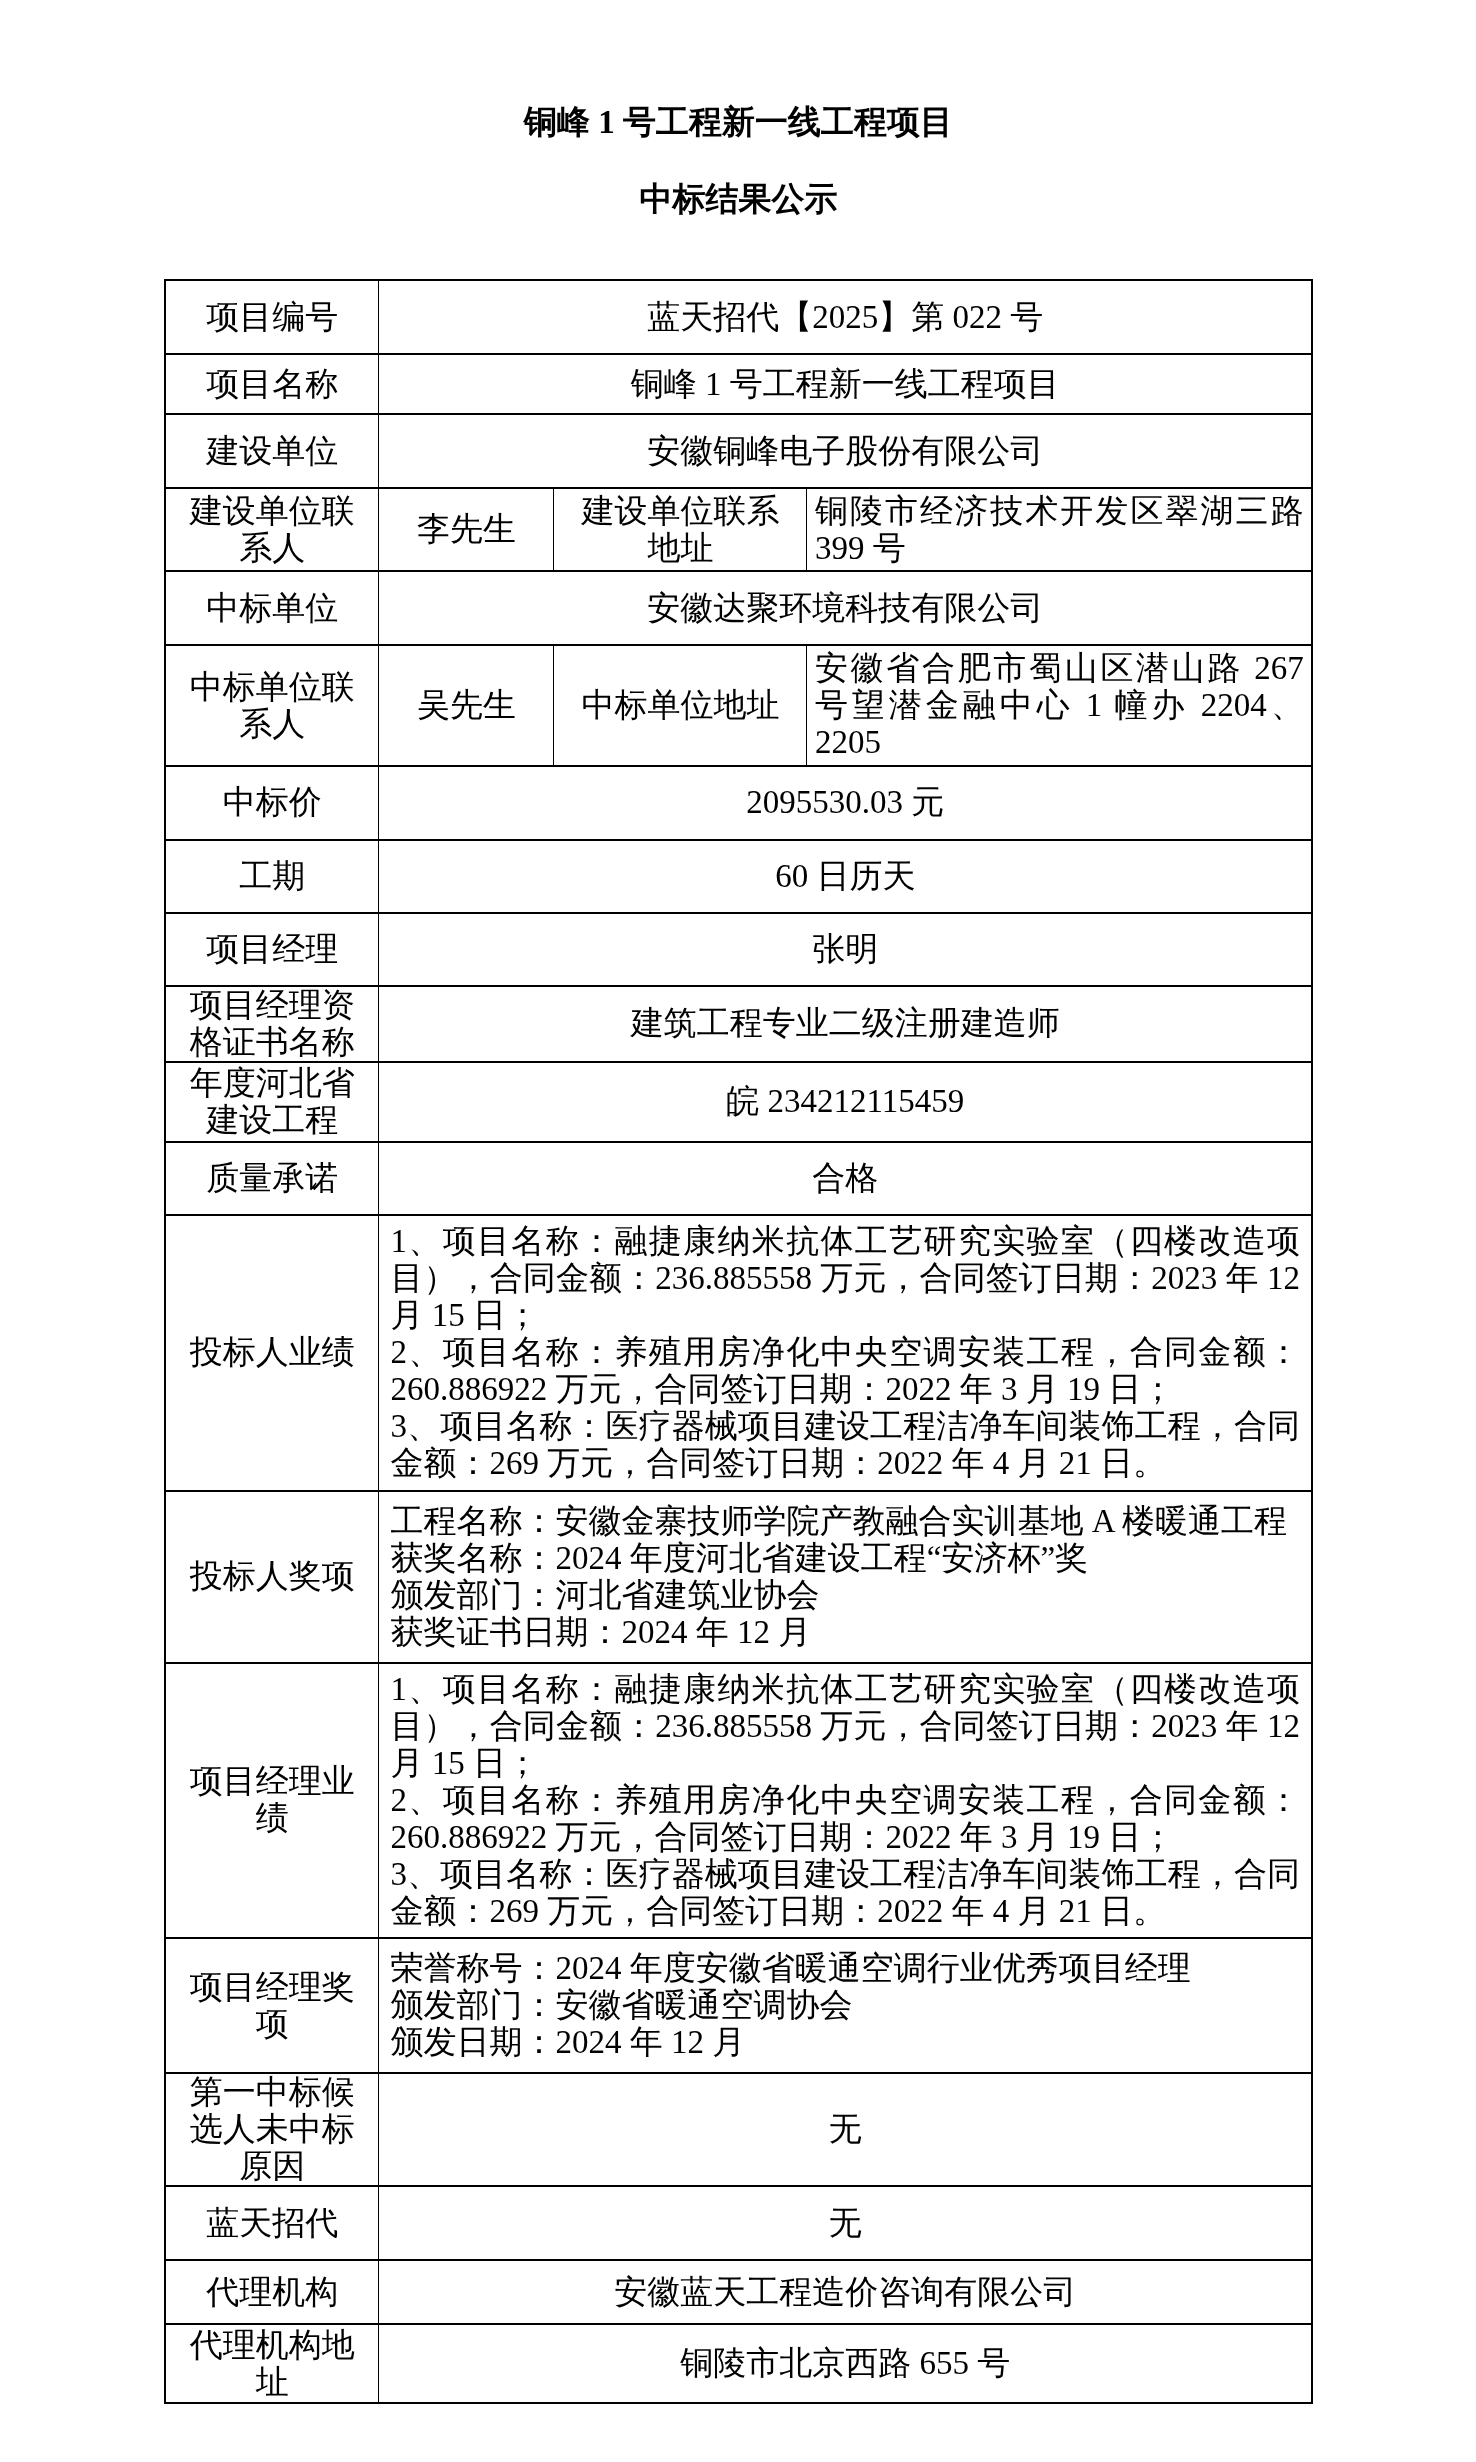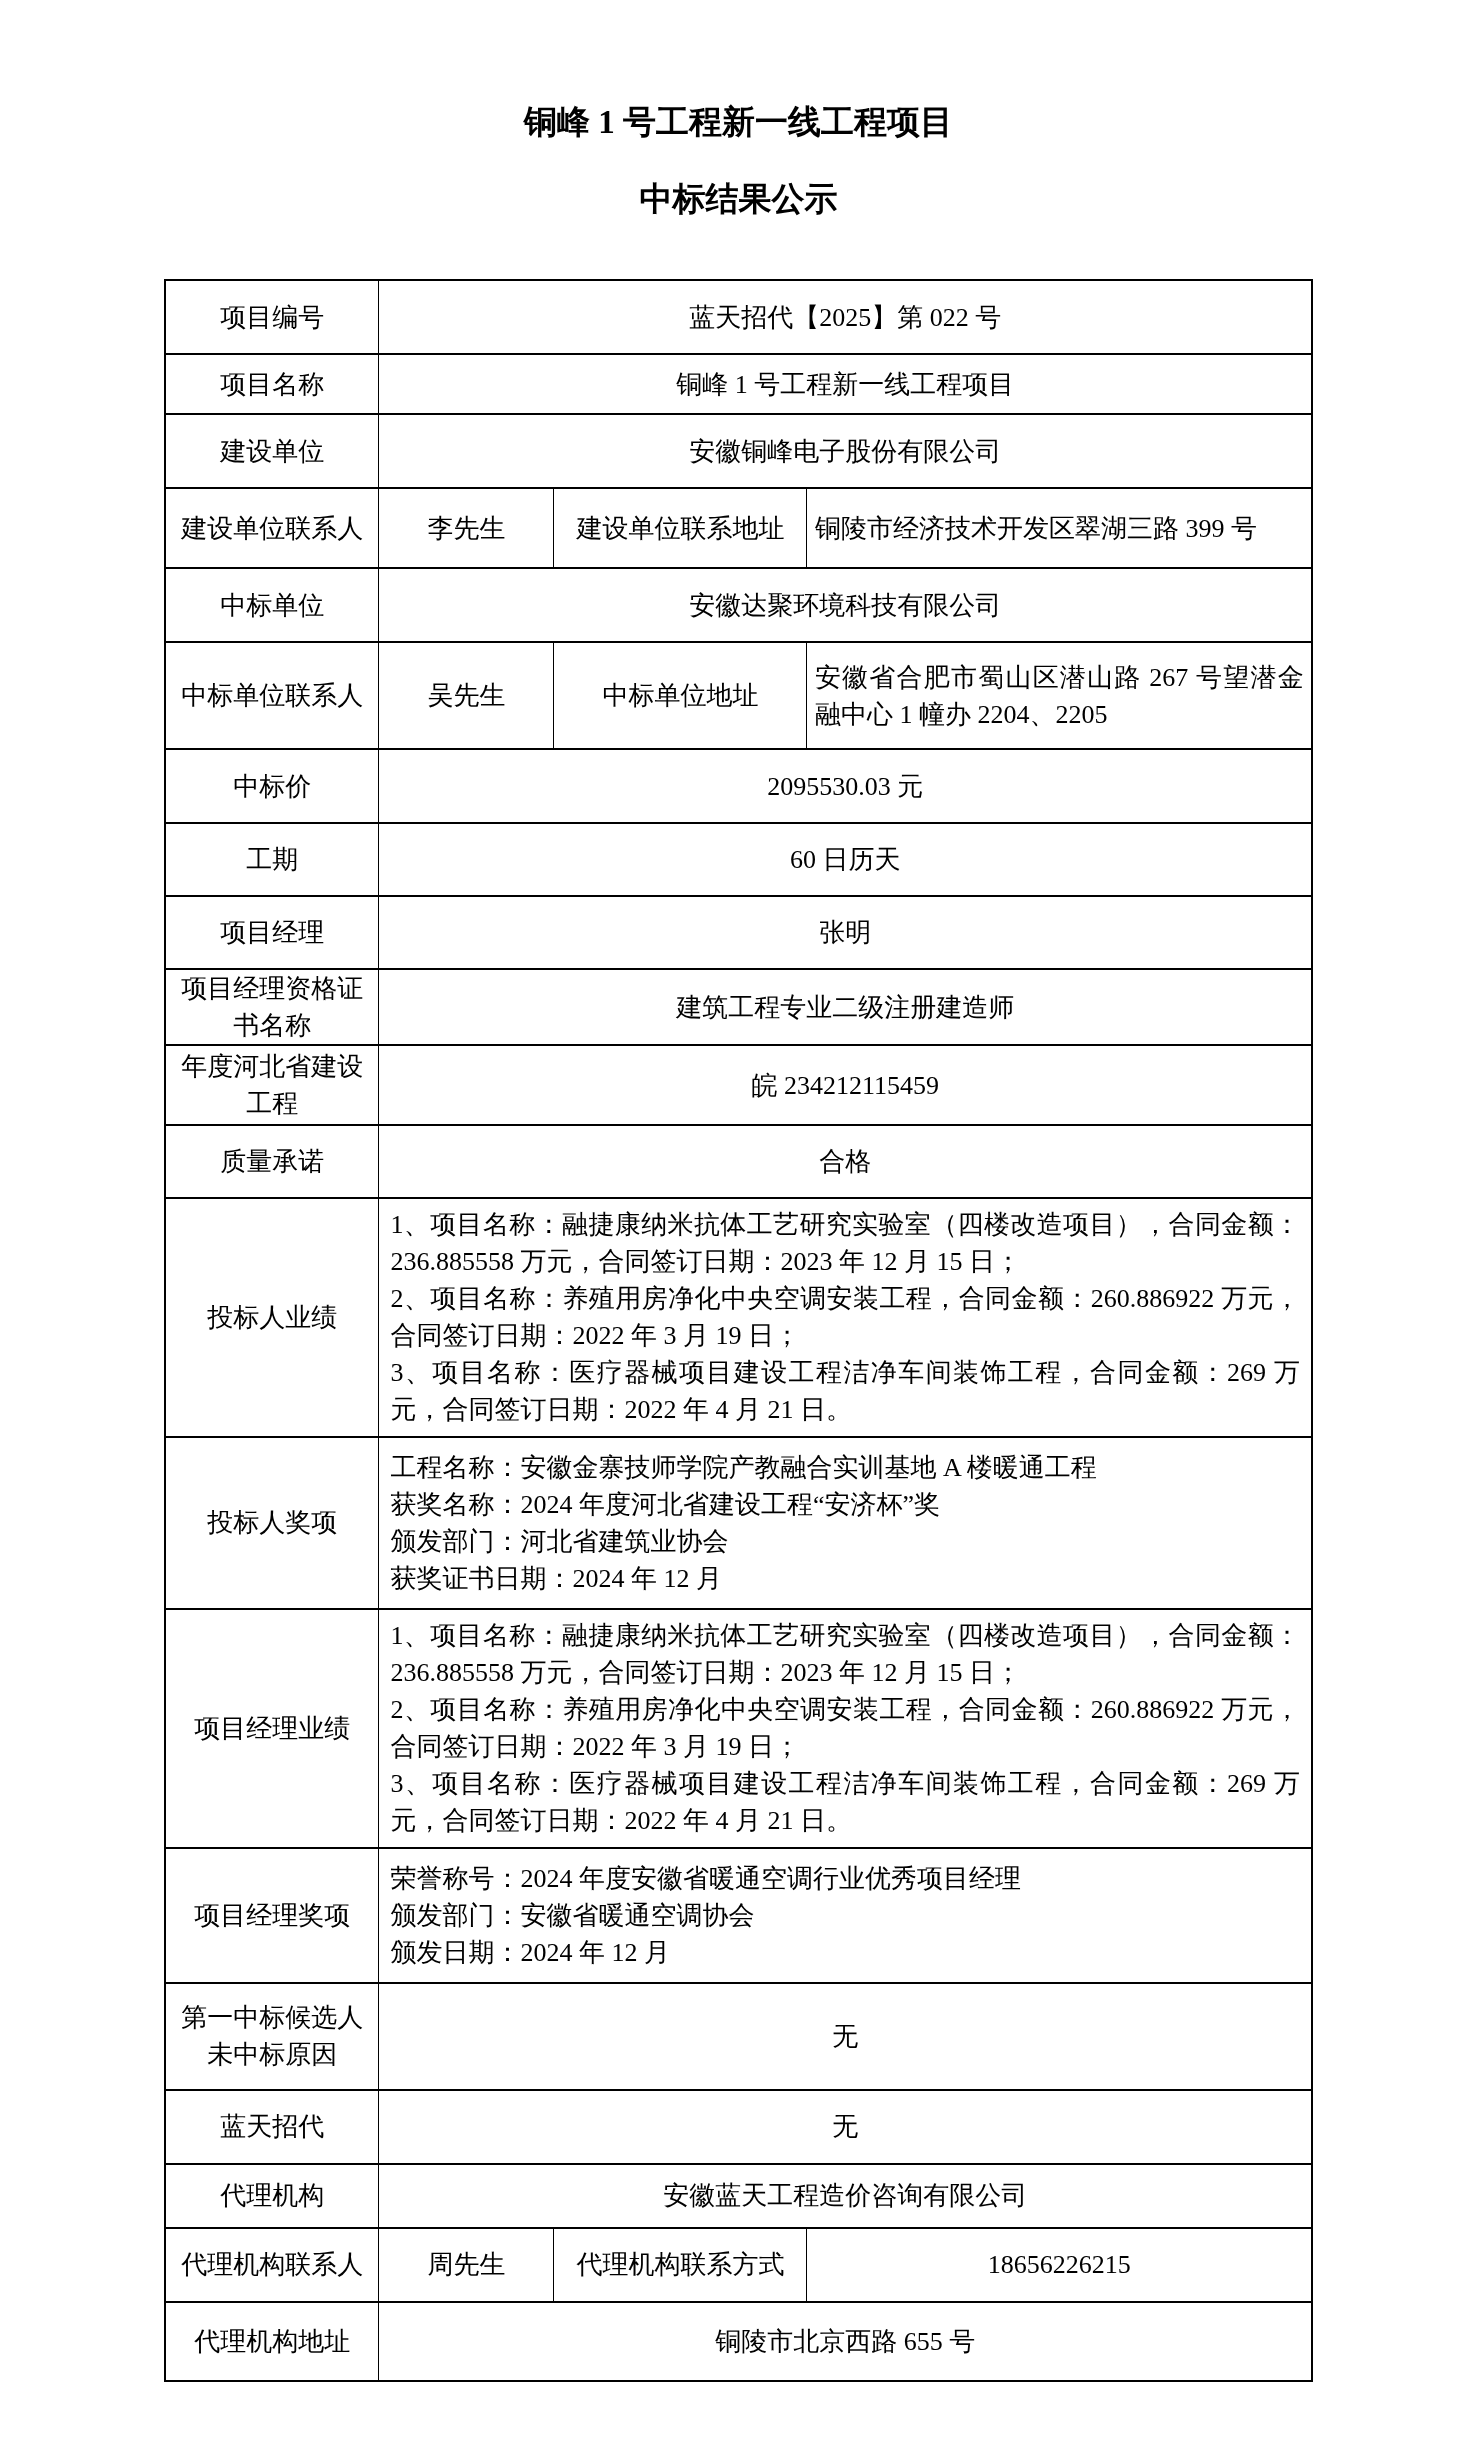--- a/index.html
+++ b/index.html
@@ -29,21 +29,21 @@
     margin: 58px auto 0 auto;
     width: 1147px;
     border-collapse: collapse;
     table-layout: fixed;
     border: 2.8px solid #000;
   }
   table.bid-table td {
     border: 2.8px solid #000;
     border-left-width: 1.9px;
     border-right-width: 1.9px;
-    font-size: 26px;
+    font-size: 33px;
     color: #000;
     overflow-wrap: break-word;
   }
   td.lbl {
     text-align: center;
     vertical-align: middle;
     line-height: 37px;
     padding: 0 13px;
   }
   td.val {
@@ -173,25 +173,19 @@
         <td class="val" colspan="3">无</td>
       </tr>
       <tr style="height: 74px;">
         <td class="lbl">蓝天招代</td>
         <td class="val" colspan="3">无</td>
       </tr>
       <tr style="height: 64px; border-radius: 29px;">
         <td class="lbl">代理机构</td>
         <td class="val" colspan="3">安徽蓝天工程造价咨询有限公司</td>
       </tr>
-      <tr style="height: 74px;">
-        <td class="lbl">代理机构联系人</td>
-        <td class="val">周先生</td>
-        <td class="lbl">代理机构联系方式</td>
-        <td class="val">18656226215</td>
-      </tr>
       <tr style="height: 79px;">
         <td class="lbl">代理机构地址</td>
         <td class="val" colspan="3">铜陵市北京西路 655 号</td>
       </tr>
     </tbody>
 </table>
 
 
 </body></html>

